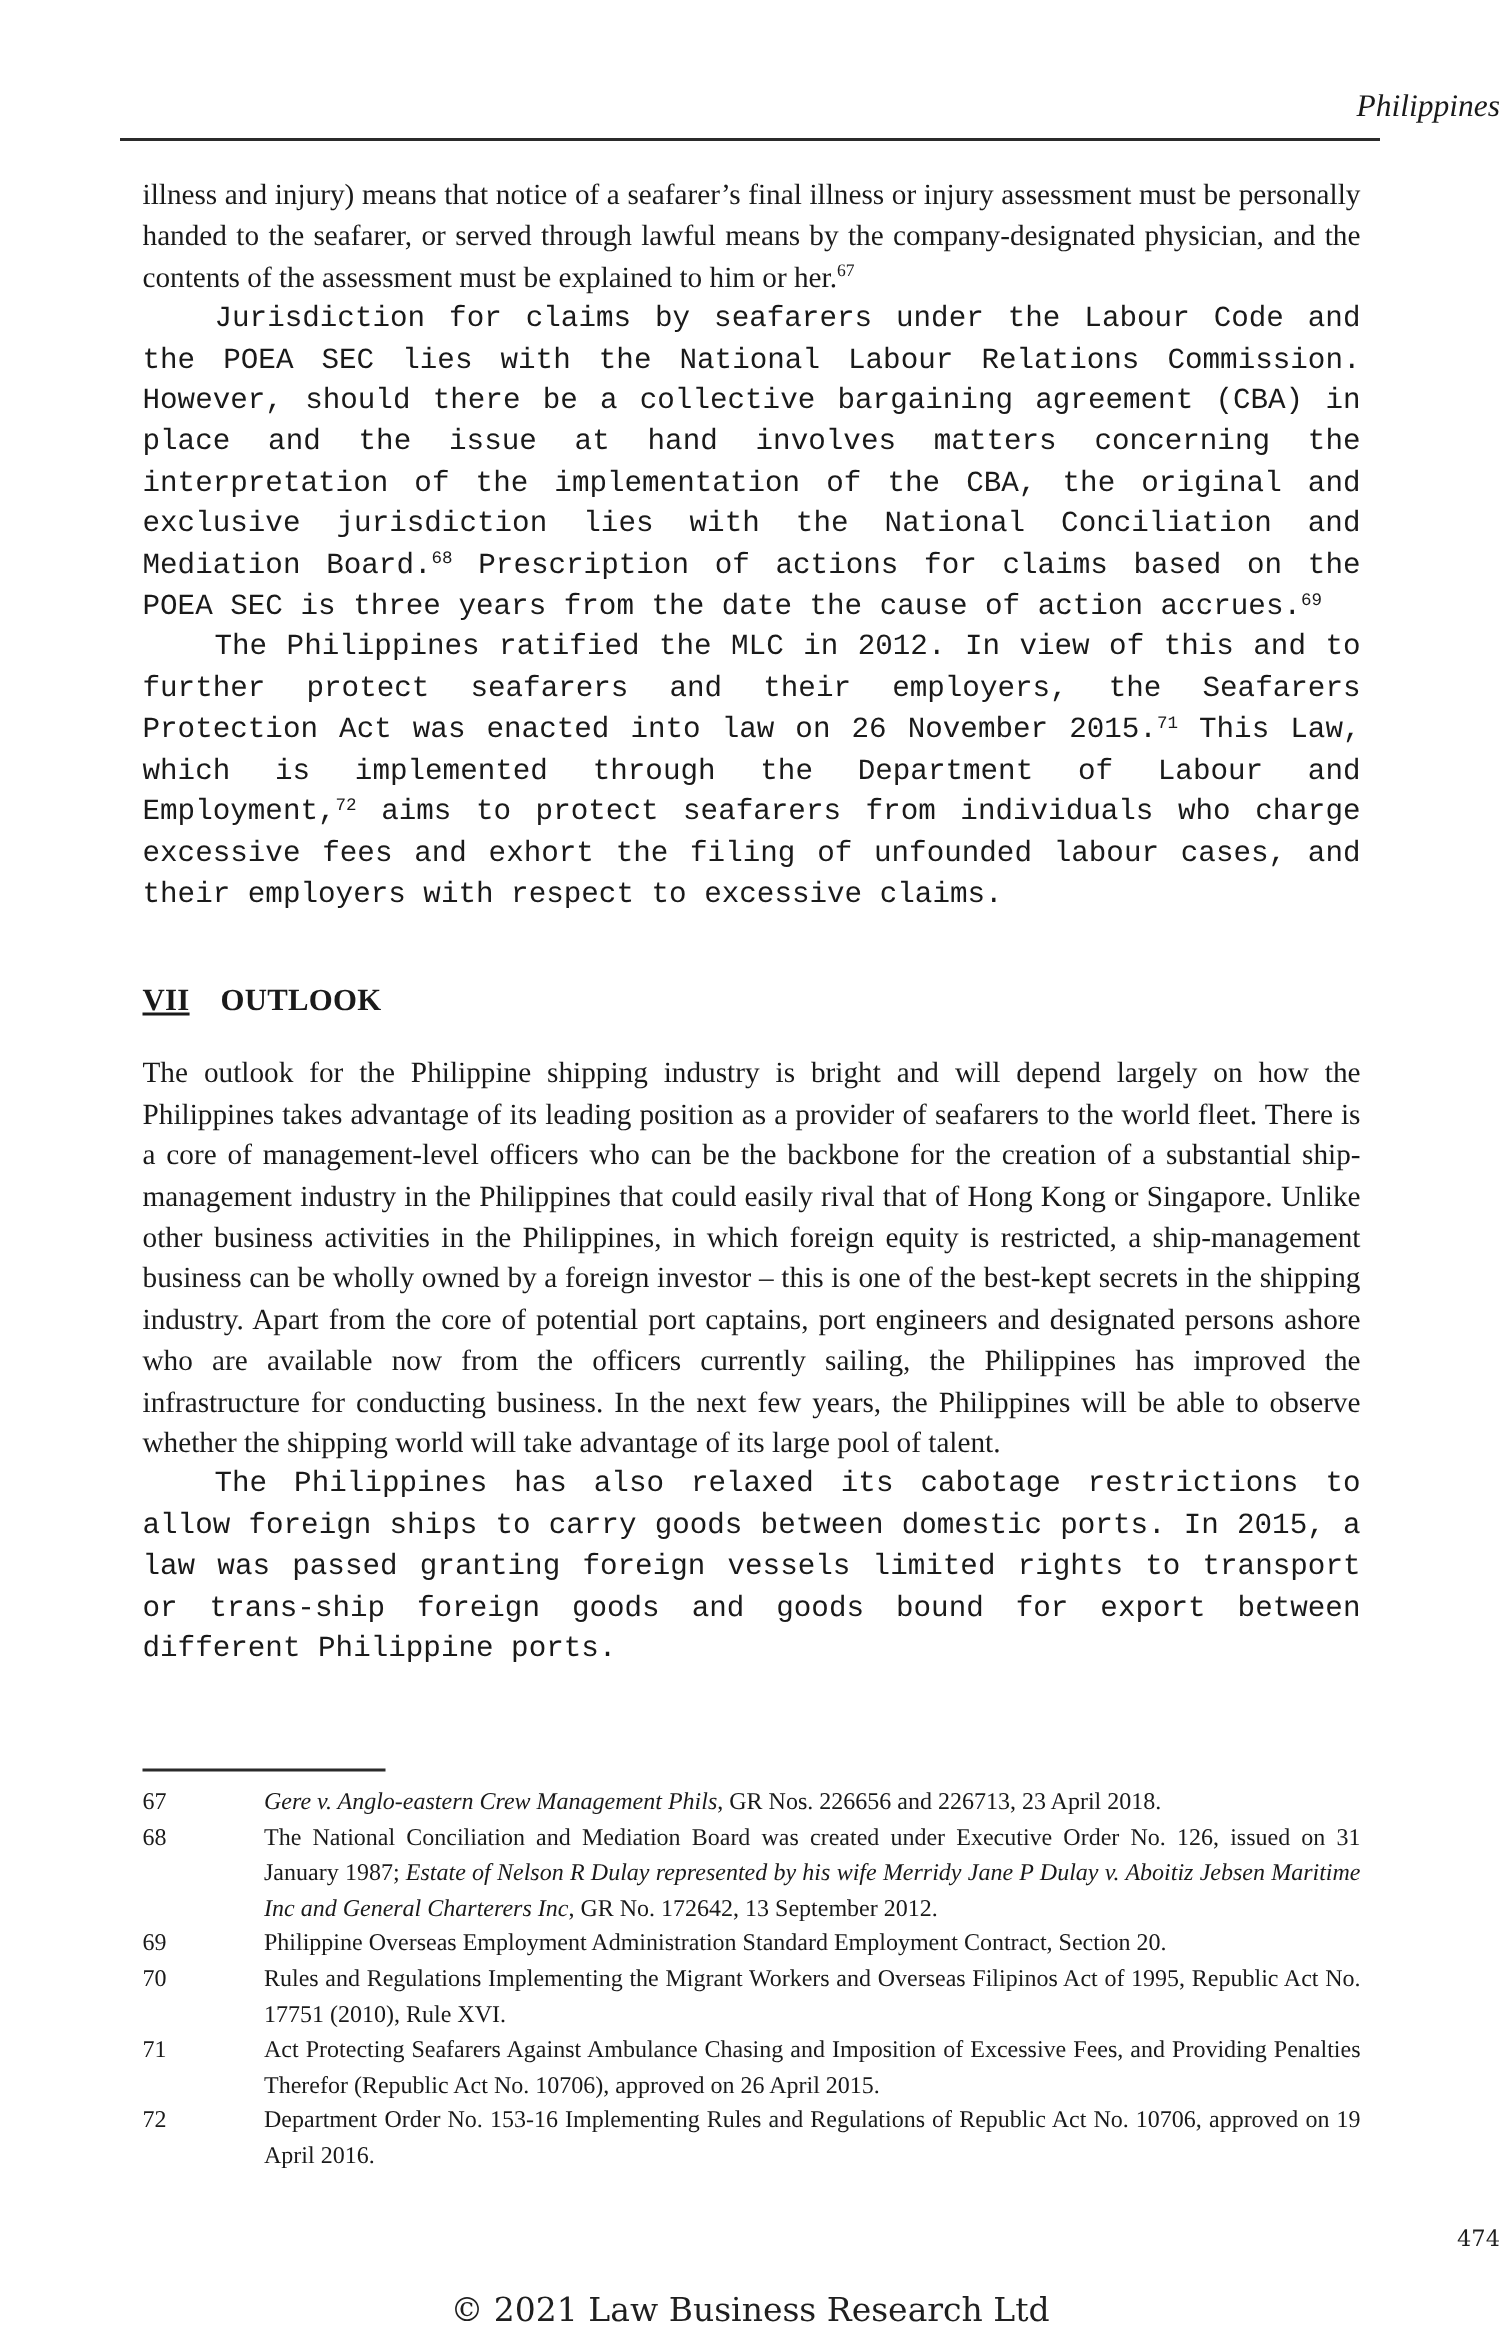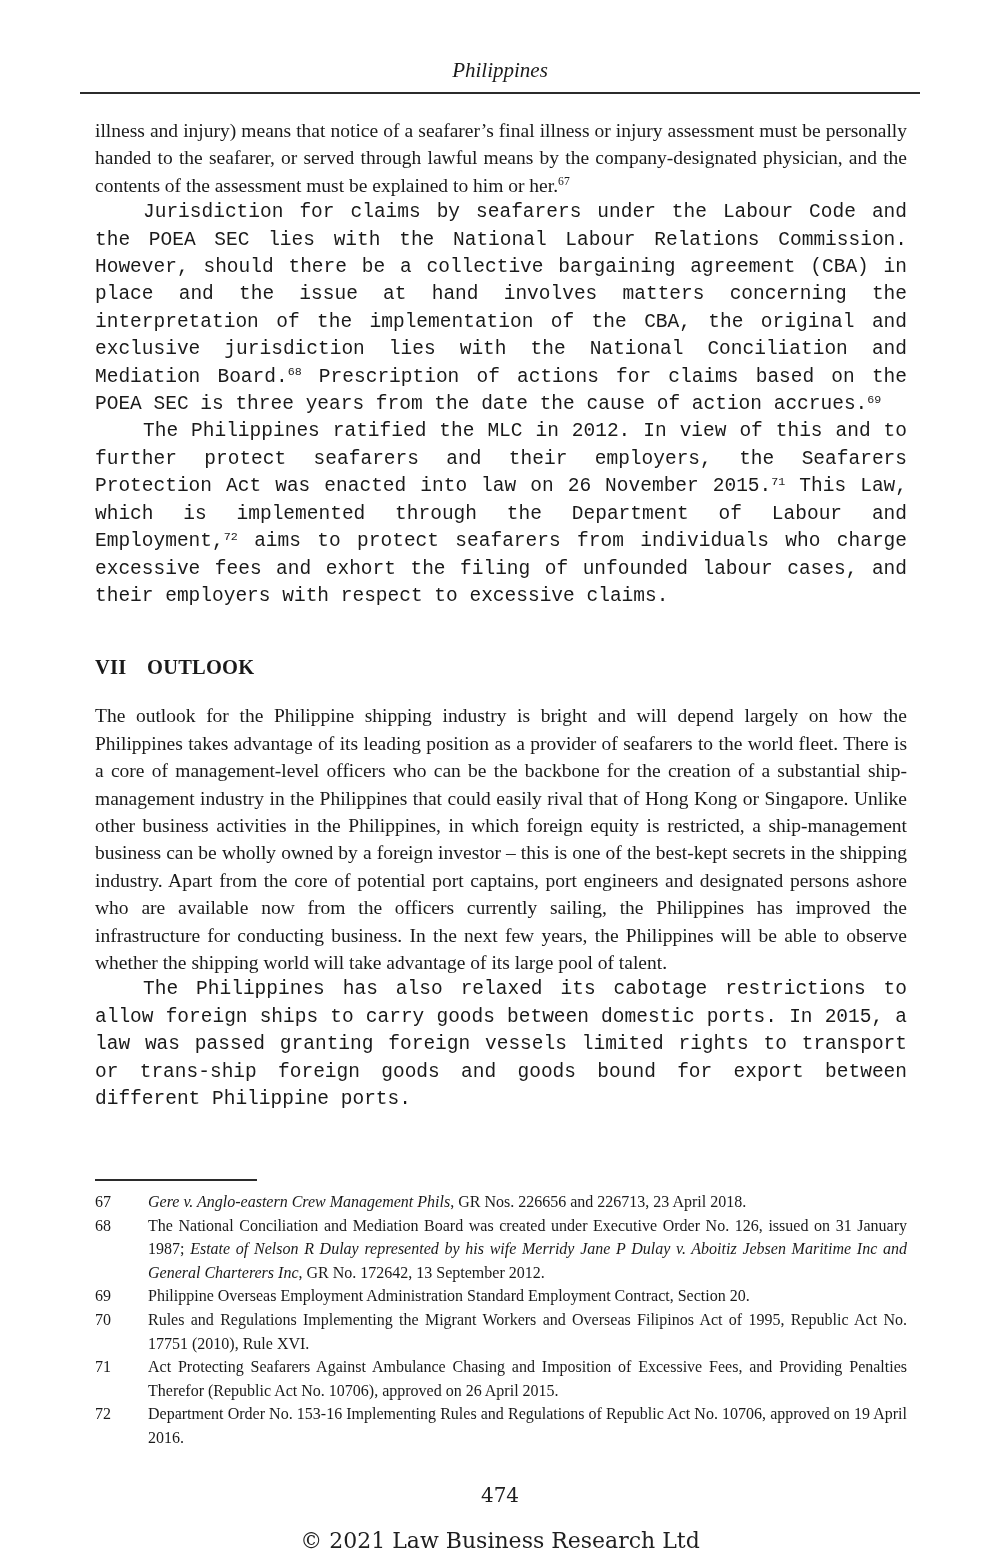--- a/index.html
+++ b/index.html
@@ -15,21 +15,21 @@
     color: #1a1a1a;
     font-family: "Liberation Serif", serif;
     overflow: hidden;
   }
   
   .running-head {
     position: absolute;
     top: 58px;
     left: 0;
     width: 100%;
-    text-align: center;
+    text-align: right;
     font-style: italic;
     font-size: 21px;
     color: #1a1a1a;
   }
   .header-rule {
     position: absolute;
     top: 92px;
     left: 80px;
     width: 840px;
     height: 2px;
@@ -64,20 +64,21 @@
     margin: 44px 0 21px 0;
     font-size: 20.5px;
     font-weight: bold;
     letter-spacing: 0.2px;
     text-align: left;
     line-height: 27px;
   }
   .section-heading .sec-num {
     display: inline-block;
     width: 52px;
+    text-decoration: underline;
   }
   
   .footnotes {
     position: absolute;
     top: 1179px;
     left: 95px;
     width: 812px;
     font-size: 16px;
     line-height: 23.6px;
   }
@@ -90,33 +91,34 @@
   .footnote-item {
     display: flex;
     align-items: flex-start;
   }
   .footnote-num {
     flex: 0 0 53px;
   }
   .footnote-body {
     flex: 1 1 auto;
     text-align: justify;
+    margin-left: 28px;
   }
   .footnote-body i, .body-text i {
     font-style: italic;
   }
   
   .page-number {
     position: absolute;
     top: 1483px;
     left: 0;
     width: 100%;
-    text-align: center;
+    text-align: right;
     font-family: "DejaVu Serif", serif;
-    font-size: 20px;
+    font-size: 15px;
     color: #1f1f1f;
   }
   .copyright {
     position: absolute;
     top: 1528px;
     left: 0;
     width: 100%;
     text-align: center;
     font-family: "DejaVu Serif", serif;
     font-size: 22px;

